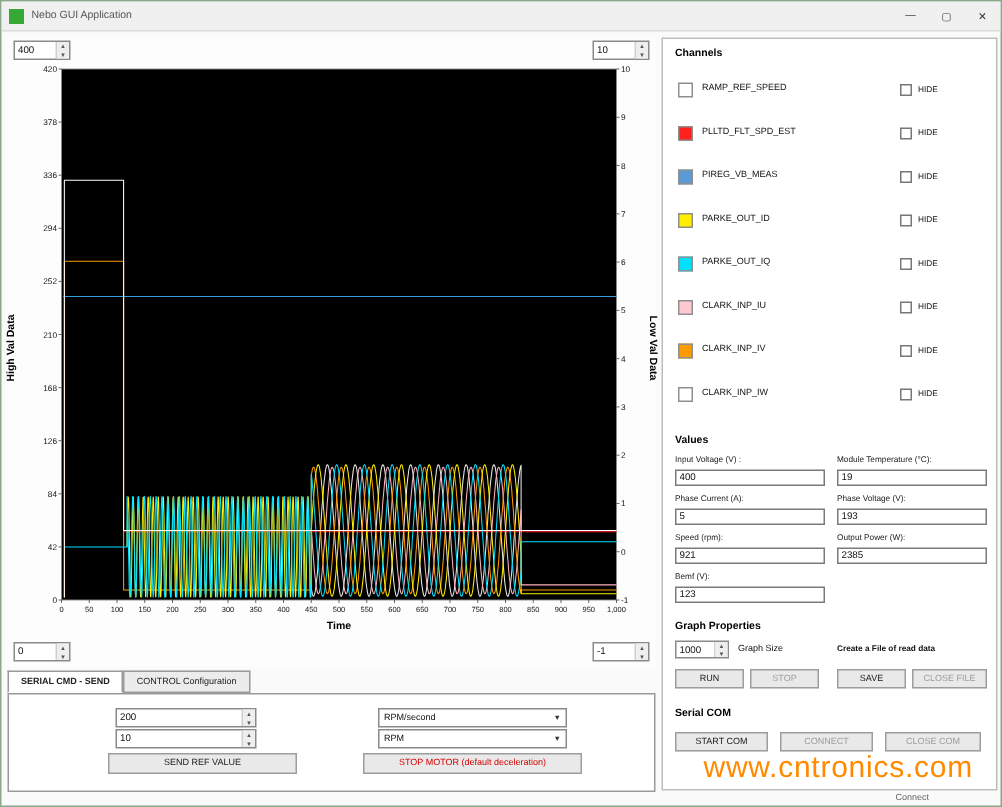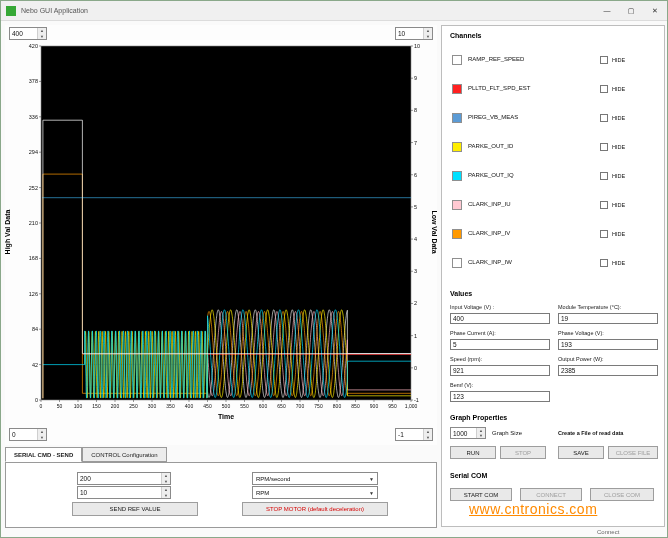--- a/index.html
+++ b/index.html
@@ -38,21 +38,21 @@
   .channel-row{position:absolute;left:0;width:100%;height:12px;}
   .swatch{position:absolute;left:10px;top:1px;width:10px;height:10px;border:1px solid #8f8f8f;}
   .channel-label{position:absolute;left:26px;top:2px;font-size:6px;color:#111;}
   .checkbox{position:absolute;width:8px;height:8px;background:#fff;border:1px solid #777;}
   .channel-row .checkbox{left:158px;top:2px;}
   .hide-label{position:absolute;left:170px;top:3px;font-size:5.5px;color:#111;}
   .field-label{position:absolute;font-size:5.5px;color:#222;}
   .field-input{position:absolute;width:100px;height:11px;border:1px solid #7a7a7a;background:#fff;font-size:6.5px;padding:0 2px;color:#111;outline:none;}
   .small-label{position:absolute;font-size:6px;color:#111;}
 
-  .watermark{position:absolute;left:468px;top:500px;font-size:14px;color:#ff8a00;z-index:20;letter-spacing:0.5px;text-decoration:underline;}
+  .watermark{position:absolute;left:468px;top:500px;font-size:20px;color:#ff8a00;z-index:20;letter-spacing:0.5px;}
   .statusbar-text{position:absolute;left:596px;top:528px;font-size:6px;color:#666;z-index:21;}
 </style>
 </head>
 <body>
 
 <div class="window">
 
   <div class="titlebar">
     <span class="app-icon"></span>
     <span class="title-text">Nebo GUI Application</span>

